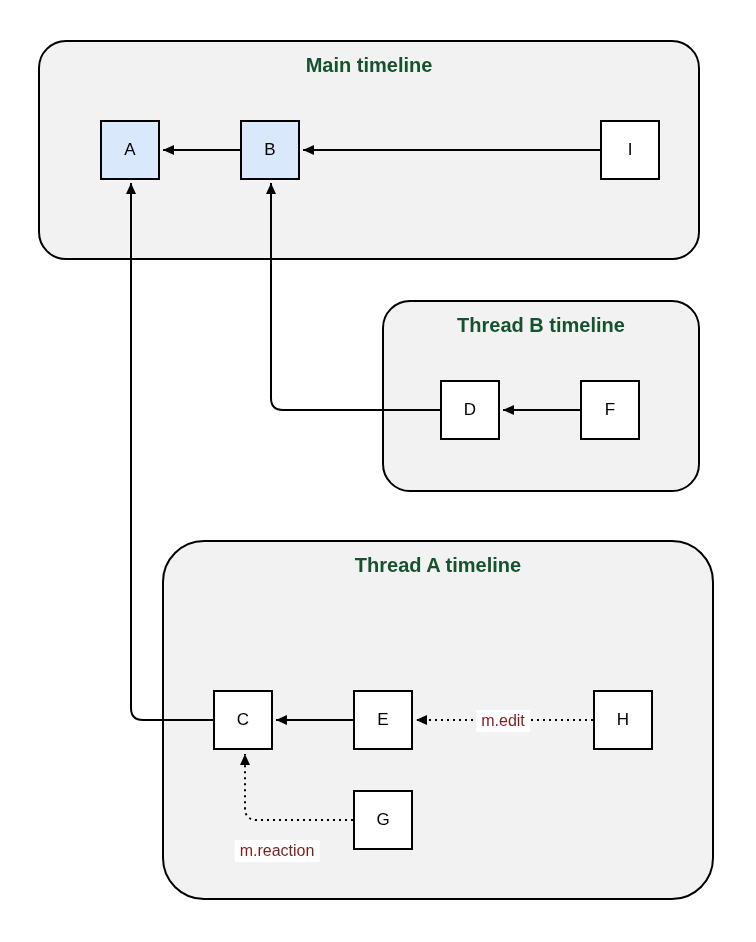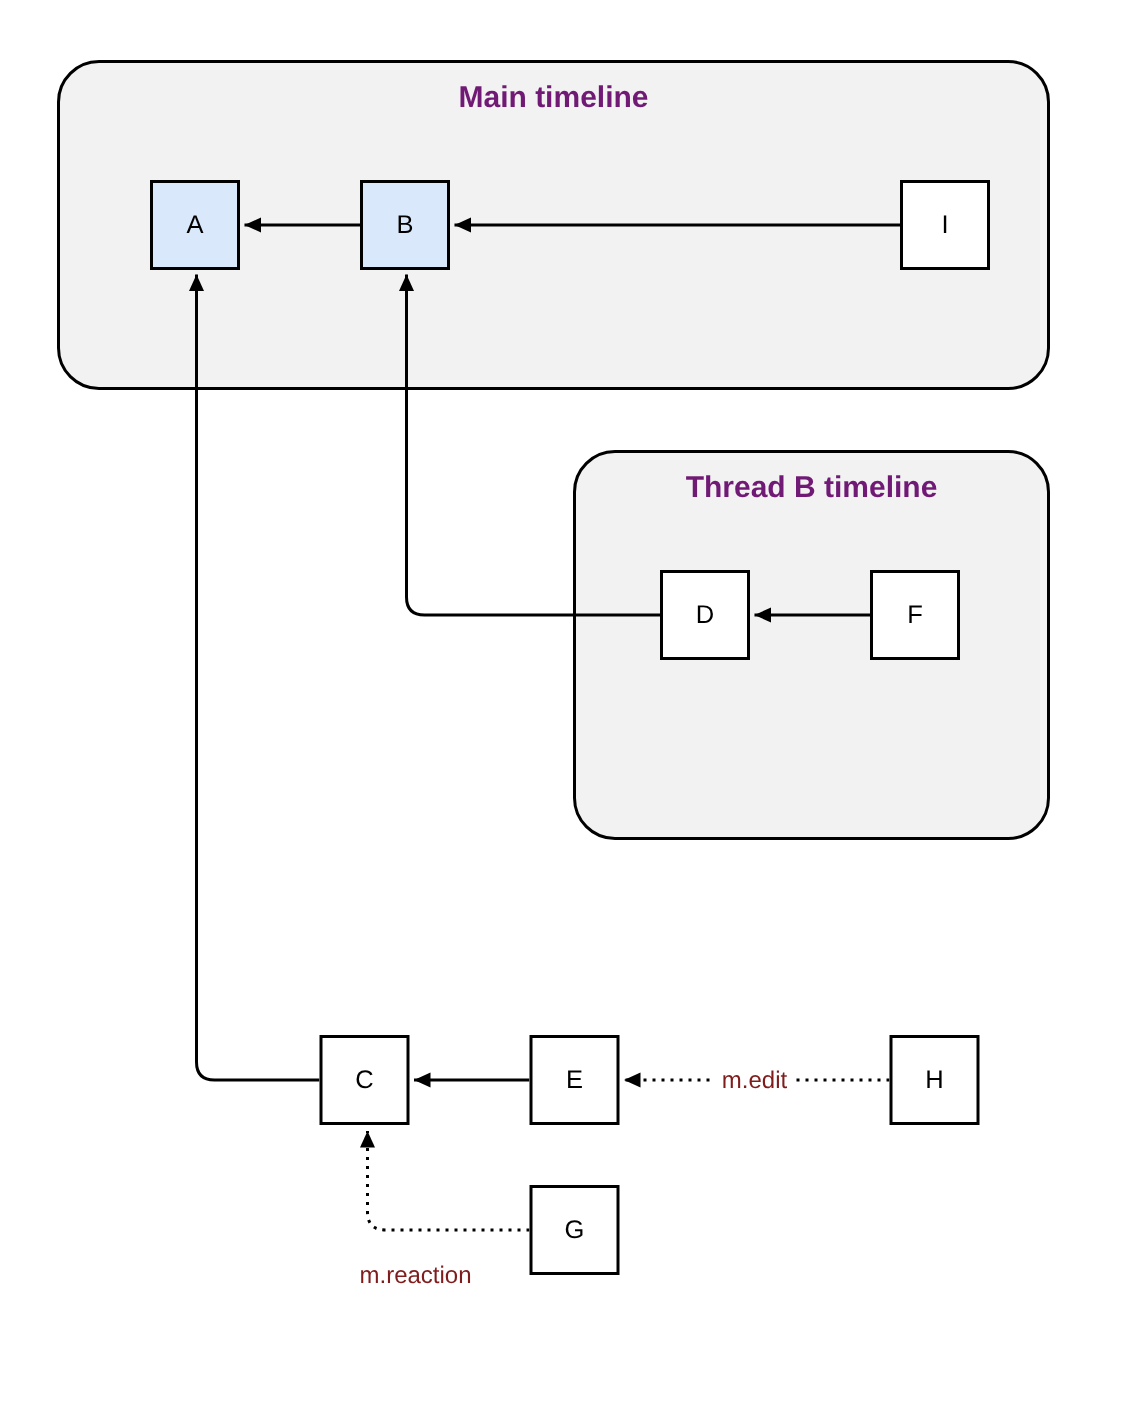--- a/index.html
+++ b/index.html
@@ -23,24 +23,24 @@
     z-index: 0;
   }
   .container-box .title {
     position: absolute;
     top: 12px;
     left: 0;
     right: 0;
     text-align: center;
     font-size: 20px;
     font-weight: bold;
-    color: #701a75;
+    color: #14532d;
   }
   #box-main     { left: 38px;  top: 40px;  width: 662px; height: 220px; border-radius: 28px; }
-  #box-thread-b { left: 382px; top: 300px; width: 318px; height: 260px; border-radius: 28px; }
+  #box-thread-b { left: 382px; top: 300px; width: 318px; height: 192px; border-radius: 28px; }
   #box-thread-a { left: 162px; top: 540px; width: 552px; height: 360px; border-radius: 42px; }
 
   svg.edges {
     position: absolute;
     left: 0;
     top: 0;
     z-index: 1;
     pointer-events: none;
   }
   .edge {
@@ -95,20 +95,23 @@
 <body>
 
 <div class="canvas">
 
   <div class="container-box" id="box-main">
     <div class="title">Main timeline</div>
   </div>
   <div class="container-box" id="box-thread-b">
     <div class="title">Thread B timeline</div>
   </div>
+  <div class="container-box" id="box-thread-a">
+    <div class="title">Thread A timeline</div>
+  </div>
 
   <svg class="edges" width="756" height="942" viewBox="0 0 756 942">
     <defs>
       <marker id="arrow" markerUnits="userSpaceOnUse" markerWidth="14" markerHeight="14" refX="12" refY="7" orient="auto">
         <path d="M1,2 L12,7 L1,12 Z" fill="#000000"></path>
       </marker>
     </defs>
     <path class="edge" d="M 240 150 L 163 150" marker-end="url(#arrow)"></path>
     <path class="edge" d="M 600 150 L 303 150" marker-end="url(#arrow)"></path>
     <path class="edge" d="M 580 410 L 503 410" marker-end="url(#arrow)"></path>

